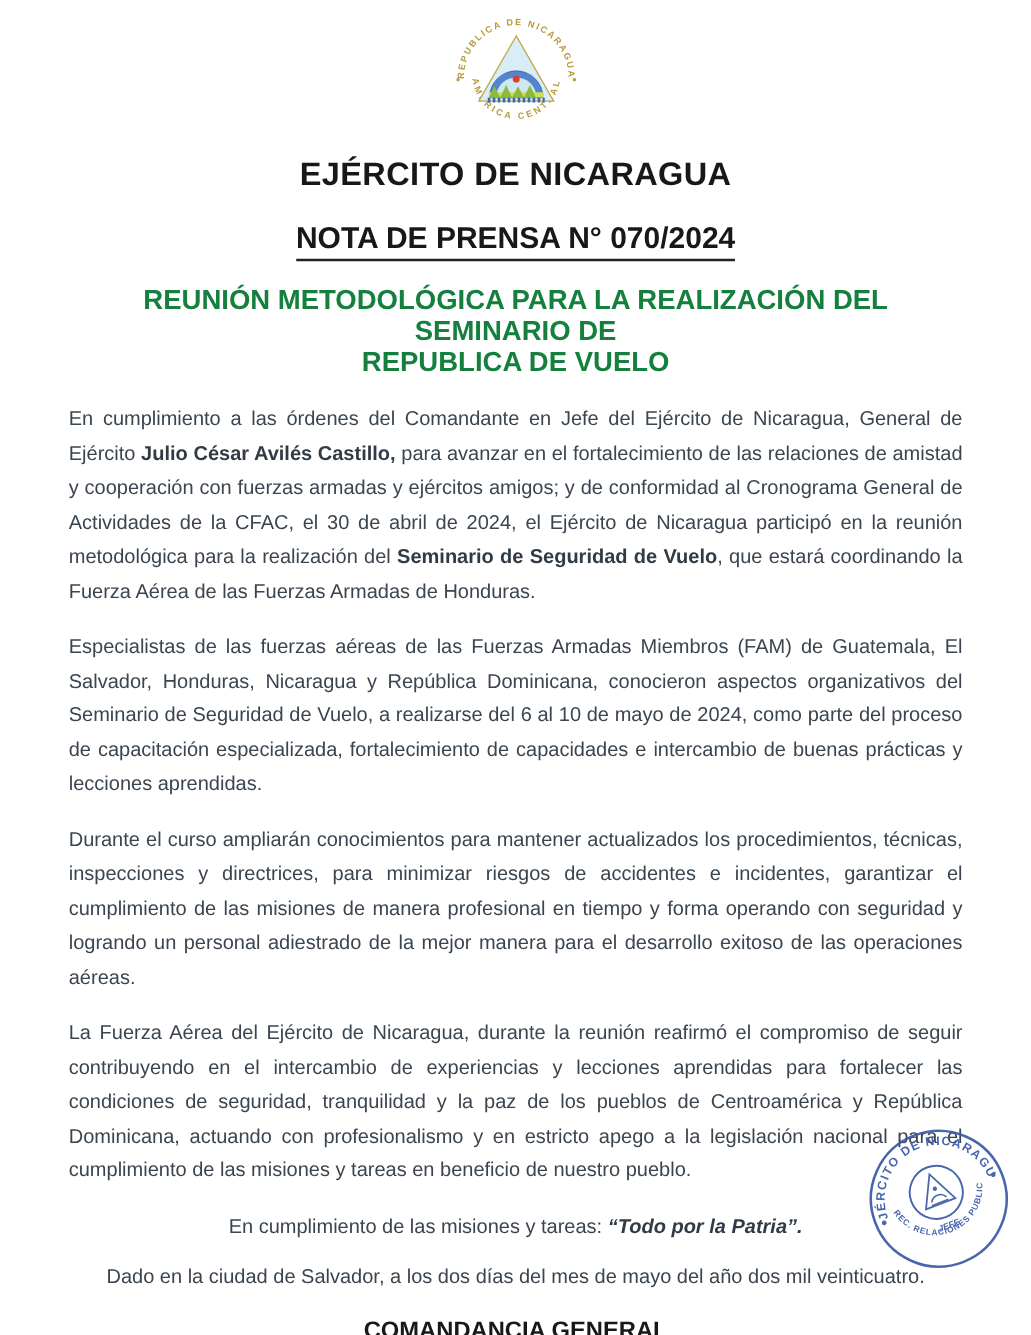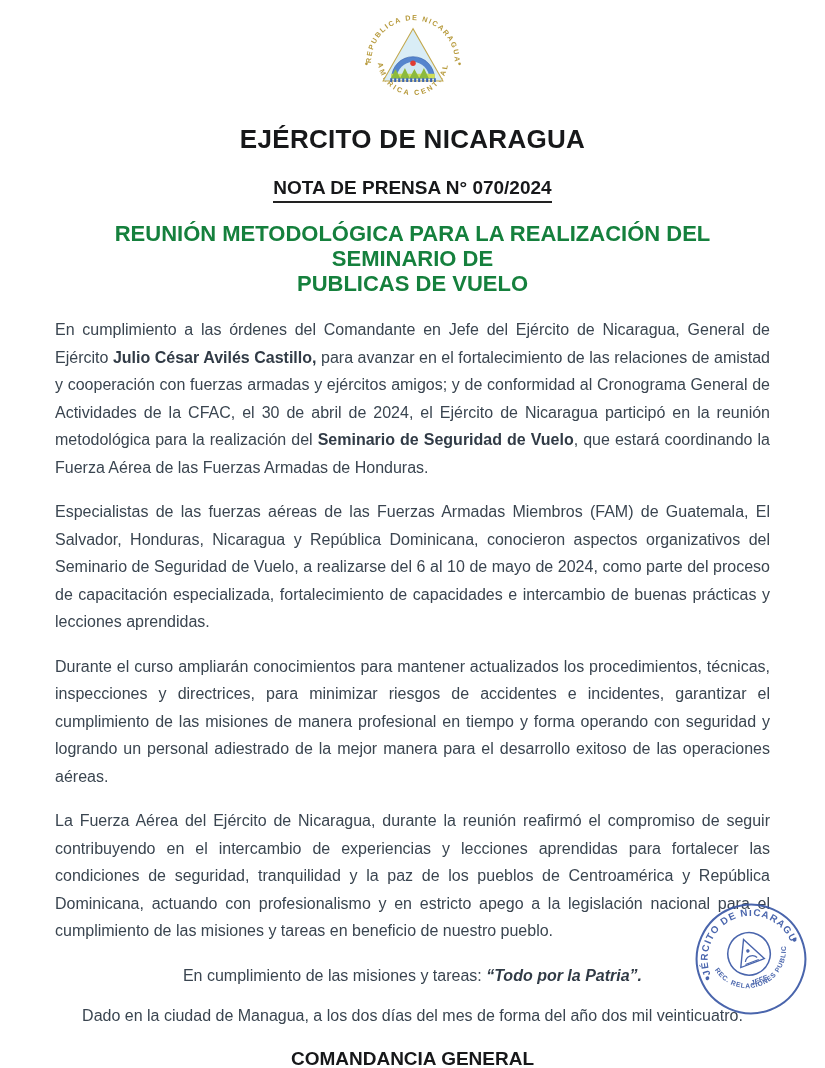--- a/index.html
+++ b/index.html
@@ -15,21 +15,21 @@
   .emblem-wrap{text-align:center;height:102px;}
   .emblem-wrap svg{width:114px;height:100px;}
 
   
   .doc-title{
     margin-top:12px;text-align:center;
     font-size:26px;font-weight:bold;color:#17181a;letter-spacing:.3px;
   }
   .press-note{margin-top:22px;text-align:center;}
   .press-note span{
-    font-size:19px;font-weight:bold;color:#17181a;
+    font-size:24px;font-weight:bold;color:#17181a;
     display:inline-block;border-bottom:2.5px solid #222;padding-bottom:2px;
   }
   .subject{
     margin-top:18px;text-align:center;
     font-size:22px;font-weight:bold;color:#15803d;line-height:25px;
   }
 
   
   .bodytext{margin-top:20px;}
   p.para{
@@ -88,36 +88,36 @@
     </div>
 
     <div class="doc-title">EJÉRCITO DE NICARAGUA</div>
 
     <div class="press-note">
       <span>NOTA DE PRENSA N° 070/2024</span>
     </div>
 
     <div class="subject">
       <div>REUNIÓN METODOLÓGICA PARA LA REALIZACIÓN DEL SEMINARIO DE</div>
-      <div>PUBLICAS DE VUELO</div>
+      <div>REPUBLICA DE VUELO</div>
     </div>
 
     <div class="bodytext">
       <p class="para"><span>En cumplimiento a las órdenes del Comandante en Jefe del Ejército de Nicaragua, General de Ejército </span><span class="b">Julio César Avilés Castillo,</span><span> para avanzar en el fortalecimiento de las relaciones de amistad y cooperación con fuerzas armadas y ejércitos amigos; y de conformidad al Cronograma General de Actividades de la CFAC, el 30 de abril de 2024, el Ejército de Nicaragua participó en la reunión metodológica para la realización del </span><span class="b">Seminario de Seguridad de Vuelo</span><span>, que estará coordinando la Fuerza Aérea de las Fuerzas Armadas de Honduras.</span></p>
 
       <p class="para"><span>Especialistas de las fuerzas aéreas de las Fuerzas Armadas Miembros (FAM) de Guatemala, El Salvador, Honduras, Nicaragua y República Dominicana, conocieron aspectos organizativos del Seminario de Seguridad de Vuelo, a realizarse del 6 al 10 de mayo de 2024, como parte del proceso de capacitación especializada, fortalecimiento de capacidades e intercambio de buenas prácticas y lecciones aprendidas.</span></p>
 
       <p class="para"><span>Durante el curso ampliarán conocimientos para mantener actualizados los procedimientos, técnicas, inspecciones y directrices, para minimizar riesgos de accidentes e incidentes, garantizar el cumplimiento de las misiones de manera profesional en tiempo y forma operando con seguridad y logrando un personal adiestrado de la mejor manera para el desarrollo exitoso de las operaciones aéreas.</span></p>
 
       <p class="para"><span>La Fuerza Aérea del Ejército de Nicaragua, durante la reunión reafirmó el compromiso de seguir contribuyendo en el intercambio de experiencias y lecciones aprendidas para fortalecer las condiciones de seguridad, tranquilidad y la paz de los pueblos de Centroamérica y República Dominicana, actuando con profesionalismo y en estricto apego a la legislación nacional para el cumplimiento de las misiones y tareas en beneficio de nuestro pueblo.</span></p>
 
       <p class="para single"><span>En cumplimiento de las misiones y tareas: </span><span class="bi">“Todo por la Patria”.</span></p>
 
 
-      <p class="para single">Dado en la ciudad de Managua, a los dos días del mes de forma del año dos mil veinticuatro.</p>
+      <p class="para single">Dado en la ciudad de Salvador, a los dos días del mes de mayo del año dos mil veinticuatro.</p>
     </div>
 
     <div class="footer">
       <div>COMANDANCIA GENERAL</div>
 
     </div>
   </div>
 
   <div class="seal">
     <svg viewBox="0 0 150 150" aria-hidden="true">

